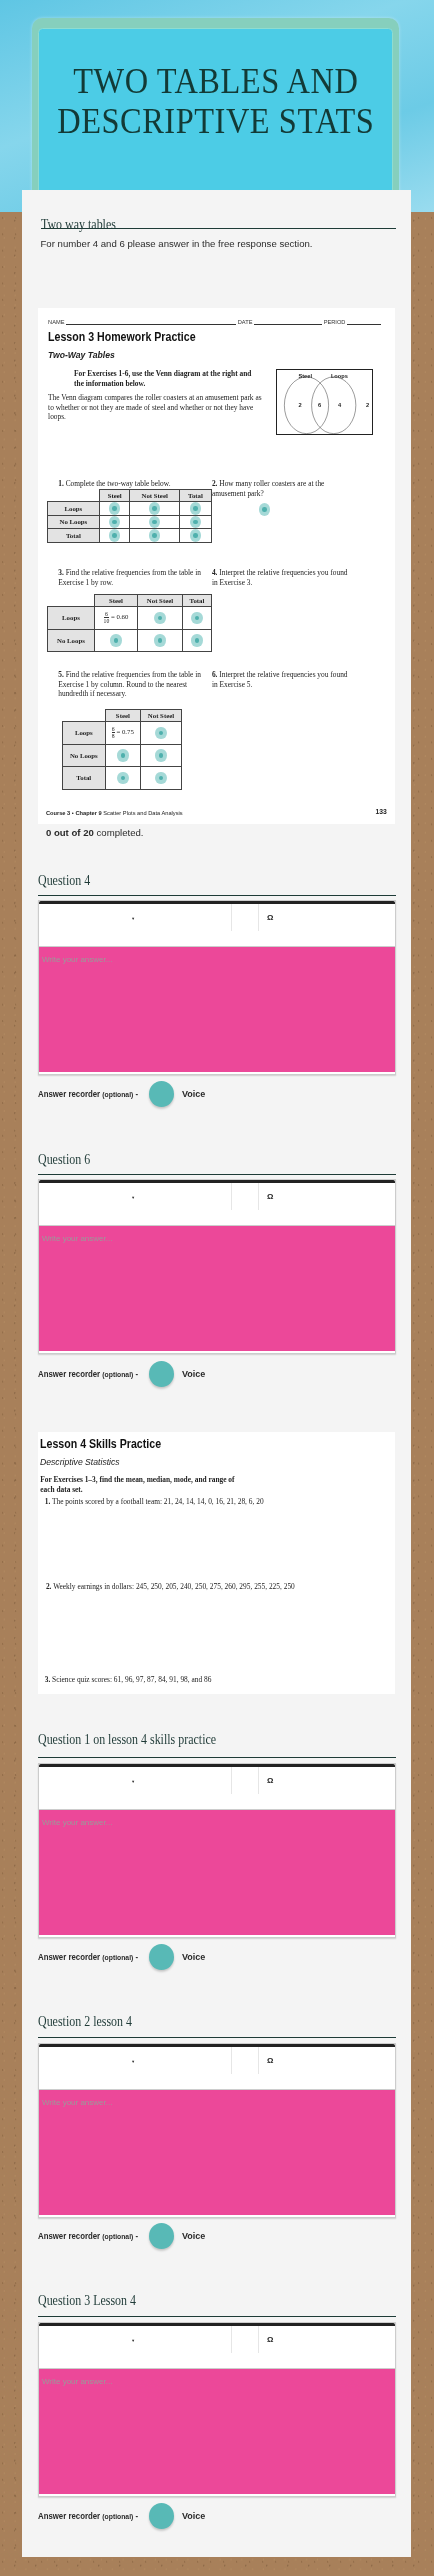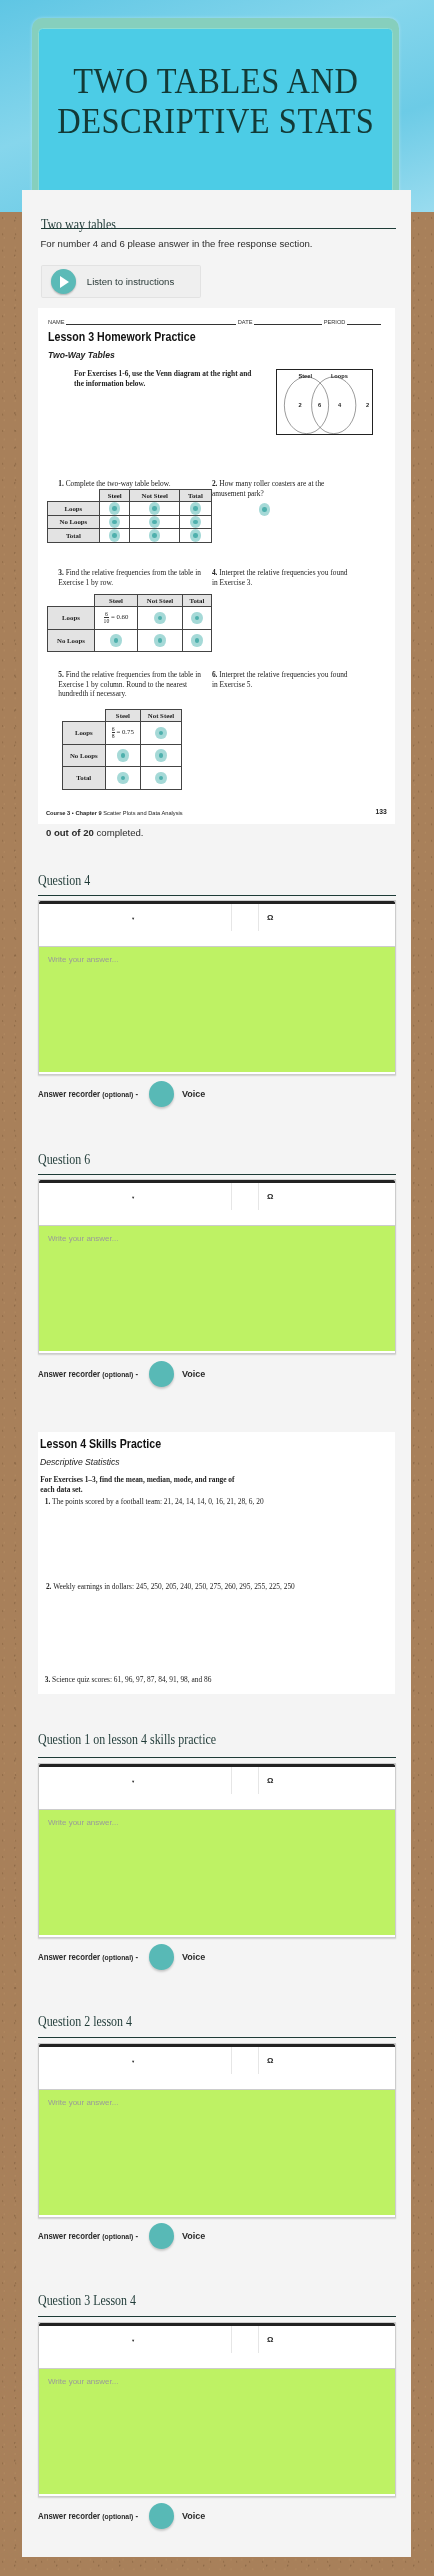--- a/index.html
+++ b/index.html
@@ -97,21 +97,21 @@
   .completed { position: absolute; left: 16.4px; font-size: 9.6px; color: #2b2b2b; }
   .completed b { font-weight: bold; }
 
   .editor { position: absolute; left: 16.4px; width: 358px; background: #fff; border: 0.6px solid #ccc; box-shadow: 0 0.6px 1.1px rgba(0,0,0,0.15); }
   .editor-bar { height: 3.4px; background: #222; border-radius: 1.7px 1.7px 0 0; }
   .editor-toolbar { height: 43px; position: relative; border-bottom: 0.6px solid #ccc; }
   .tb-caret { position: absolute; left: 93px; top: 11.3px; font-size: 4.5px; color: #222; }
   .tb-sep1 { position: absolute; left: 192px; top: 0; width: 0.6px; height: 27px; background: #e6e6e6; }
   .tb-sep2 { position: absolute; left: 219px; top: 0; width: 0.6px; height: 27px; background: #e6e6e6; }
   .tb-omega { position: absolute; left: 228px; top: 9px; font-size: 8px; font-weight: bold; color: #222; }
-  .editor-text { width: 100%; height: 125px; border: none; resize: none; padding: 8px 9px; font-family: "Liberation Sans", sans-serif; font-size: 8px; color: #333; background: #bef264; outline: none; }
+  .editor-text { width: 100%; height: 125px; border: none; resize: none; padding: 8px 3px; font-family: "Liberation Sans", sans-serif; font-size: 8px; color: #333; background: #ec4899; outline: none; }
   .editor-text::placeholder { color: #9a9a9a; }
 
   .recorder { position: absolute; left: 16.4px; display: flex; align-items: center; height: 26px; }
   .rec-label { font-size: 8.5px; font-weight: bold; color: #2a2a2a; transform: scaleX(0.92); transform-origin: left; white-space: nowrap; }
   .rec-label small { font-size: 7.4px; font-weight: bold; }
   .rec-btn { width: 25px; height: 26px; border-radius: 50%; background: #58b9b6; margin-left: 2.3px; box-shadow: 0 1.7px 2.3px rgba(0,0,0,0.2); cursor: pointer; }
   .rec-voice { margin-left: 8px; font-size: 9px; font-weight: bold; color: #2a2a2a; }
 </style>
 </head>
 <body>
@@ -121,37 +121,34 @@
   <div class="hero-inner">
     <h1 class="hero-title">TWO TABLES AND DESCRIPTIVE STATS</h1>
   </div>
 </div>
 
 <div class="card">
 
   <h2 class="sec-title" style="top:27px;">Two way tables</h2>
   <div class="rule" style="top:38px;"></div>
   <p class="instructions">For number 4 and 6 please answer in the free response section.</p>
-  <div class="listen-btn">
-    <span class="listen-circle"></span>
-    <span class="listen-label">Listen to instructions</span>
-  </div>
 
   <div class="sheet ws" style="top:118px; height:516px;">
     <div class="ws-head">
       <span>NAME</span>
       <span class="line" style="width:170px;"></span>
       <span>DATE</span>
       <span class="line" style="width:68px;"></span>
       <span>PERIOD</span>
       <span class="line" style="width:34px;"></span>
     </div>
     <div class="ws-h1" style="left:10.2px; top:21.5px;">Lesson 3 Homework Practice</div>
     <div class="ws-h2" style="left:10.2px; top:41px;">Two-Way Tables</div>
     <div class="ws-bold" style="left:10.2px; top:61px; width:181px;margin-left:26px;">For Exercises 1-6, use the Venn diagram at the right and the information below.</div>
+    <div class="ws-text" style="left:10.2px; top:85px; width:221px;">The Venn diagram compares the roller coasters at an amusement park as to whether or not they are made of steel and whether or not they have loops.</div>
 
     <div class="venn">
       <svg width="97" height="66" viewBox="0 0 171 116">
         <ellipse cx="52" cy="62" rx="39" ry="50" fill="none" stroke="#222" stroke-width="0.8"></ellipse>
         <ellipse cx="100" cy="62" rx="39" ry="50" fill="none" stroke="#222" stroke-width="0.8"></ellipse>
       </svg>
       <span style="position:absolute;left:21.5px;top:3.4px;font:bold 5.7px 'Liberation Sans',sans-serif;">Steel</span>
       <span style="position:absolute;left:54px;top:3.4px;font:bold 5.7px 'Liberation Sans',sans-serif;">Loops</span>
       <span style="position:absolute;left:21.5px;top:32px;font:bold 5.7px 'Liberation Sans',sans-serif;">2</span>
       <span style="position:absolute;left:41px;top:32px;font:bold 5.7px 'Liberation Sans',sans-serif;">6</span>

